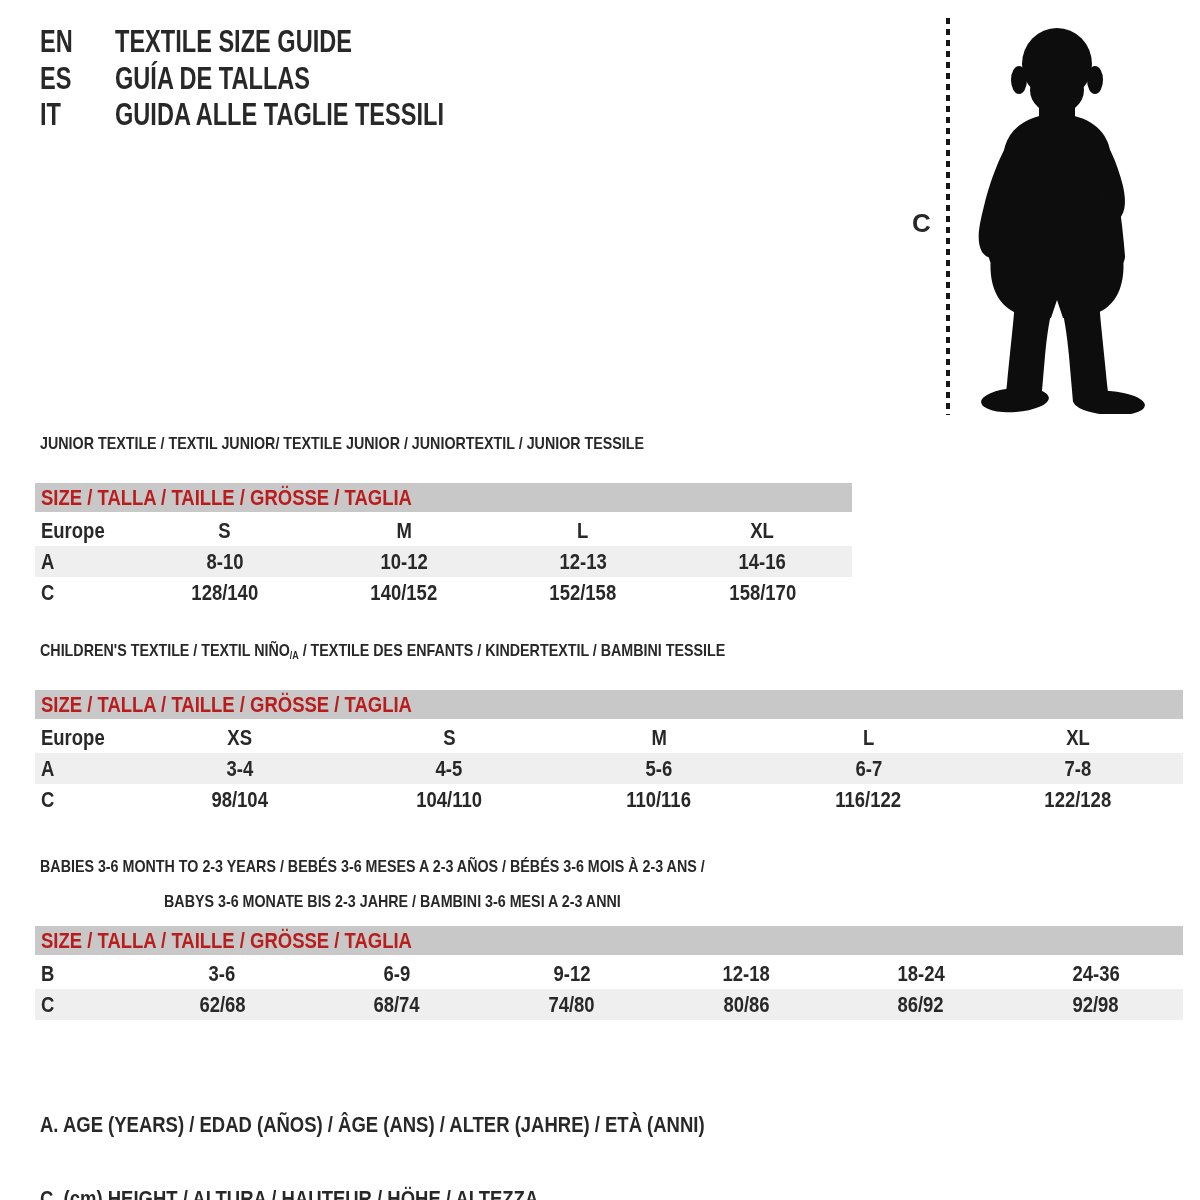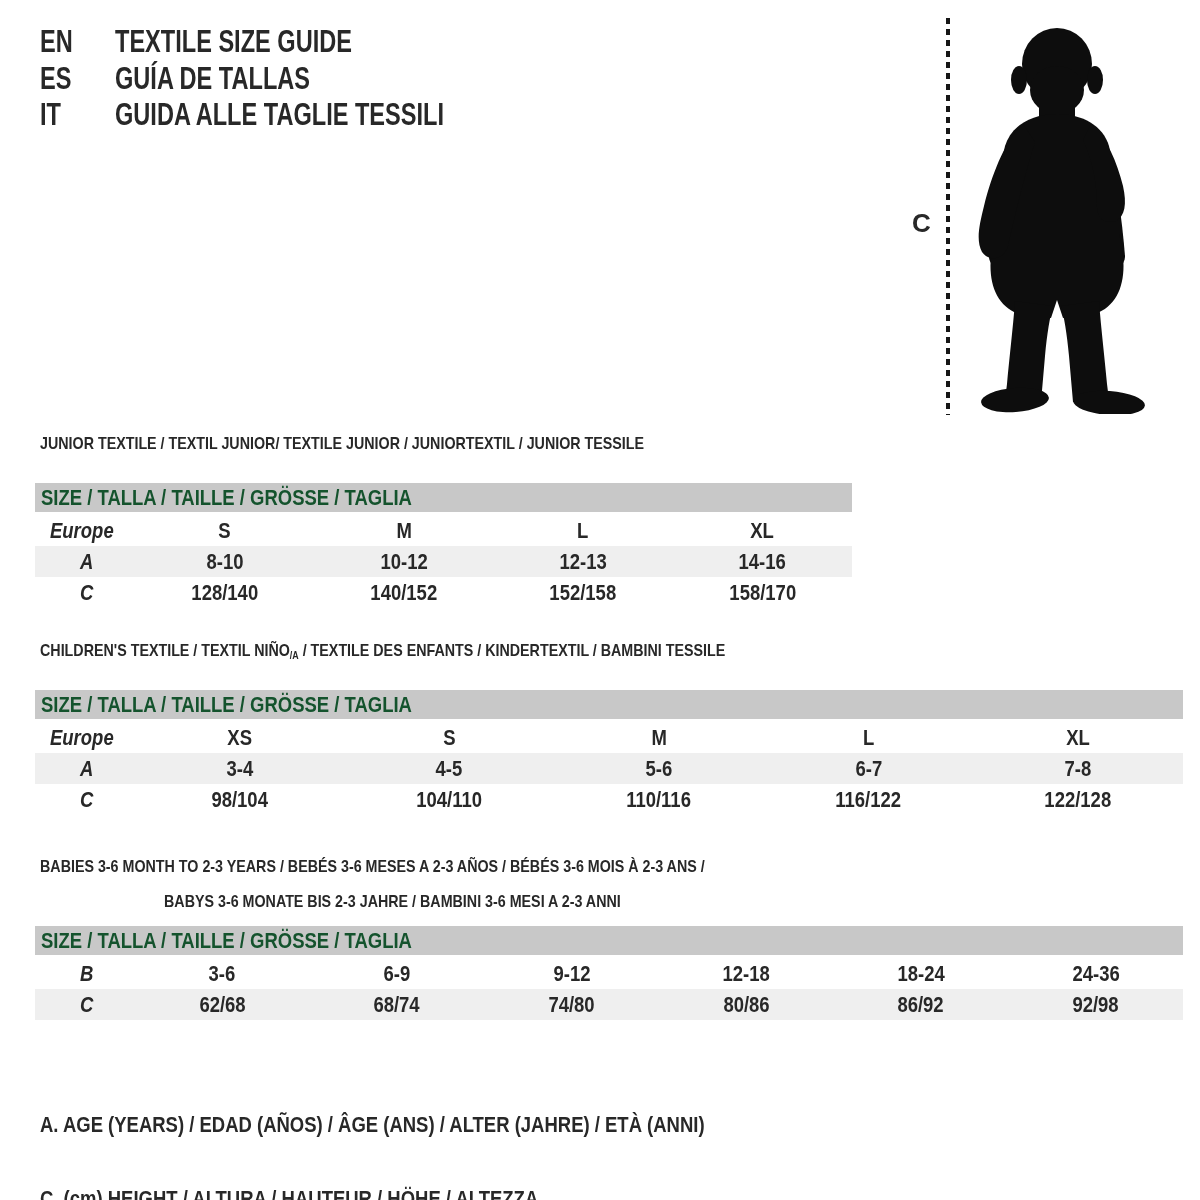--- a/index.html
+++ b/index.html
@@ -27,26 +27,26 @@
   .height-label { position:absolute; left:912px; top:208px; font-size:26px; }
   .baby { position:absolute; left:965px; top:16px; width:195px; height:398px; }
 
   
   .sec-title { position:absolute; left:40px; font-size:17px; white-space:nowrap; }
   .sub-small { font-size:0.62em; vertical-align:-0.28em; }
 
   
   .tbl { position:absolute; font-size:22px; }
   .tbl-header {
-    height:29px; background:#c8c8c8; color:#14532d;
+    height:29px; background:#c8c8c8; color:#b91c1c;
     display:flex; align-items:center; padding-left:6px; margin-bottom:3px;
   }
   .trow { display:grid; height:31px; align-items:center; }
   .trow.stripe { background:#efefef; }
-  .trow .lbl  { padding-left:6px; text-align:center;font-style:italic; }
+  .trow .lbl  { padding-left:6px; text-align:left; }
   .trow .cell { text-align:center; }
   .tbl-junior   .trow { grid-template-columns:100px repeat(4,1fr); }
   .tbl-children .trow { grid-template-columns:100px repeat(5,1fr); }
   .tbl-babies   .trow { grid-template-columns:100px repeat(6,1fr); }
 
   
   .legend { position:absolute; left:40px; top:1068px; font-size:22px; }
   .legend-line { height:34px; display:flex; align-items:center;margin-top:40px; }
 </style>
 </head>

